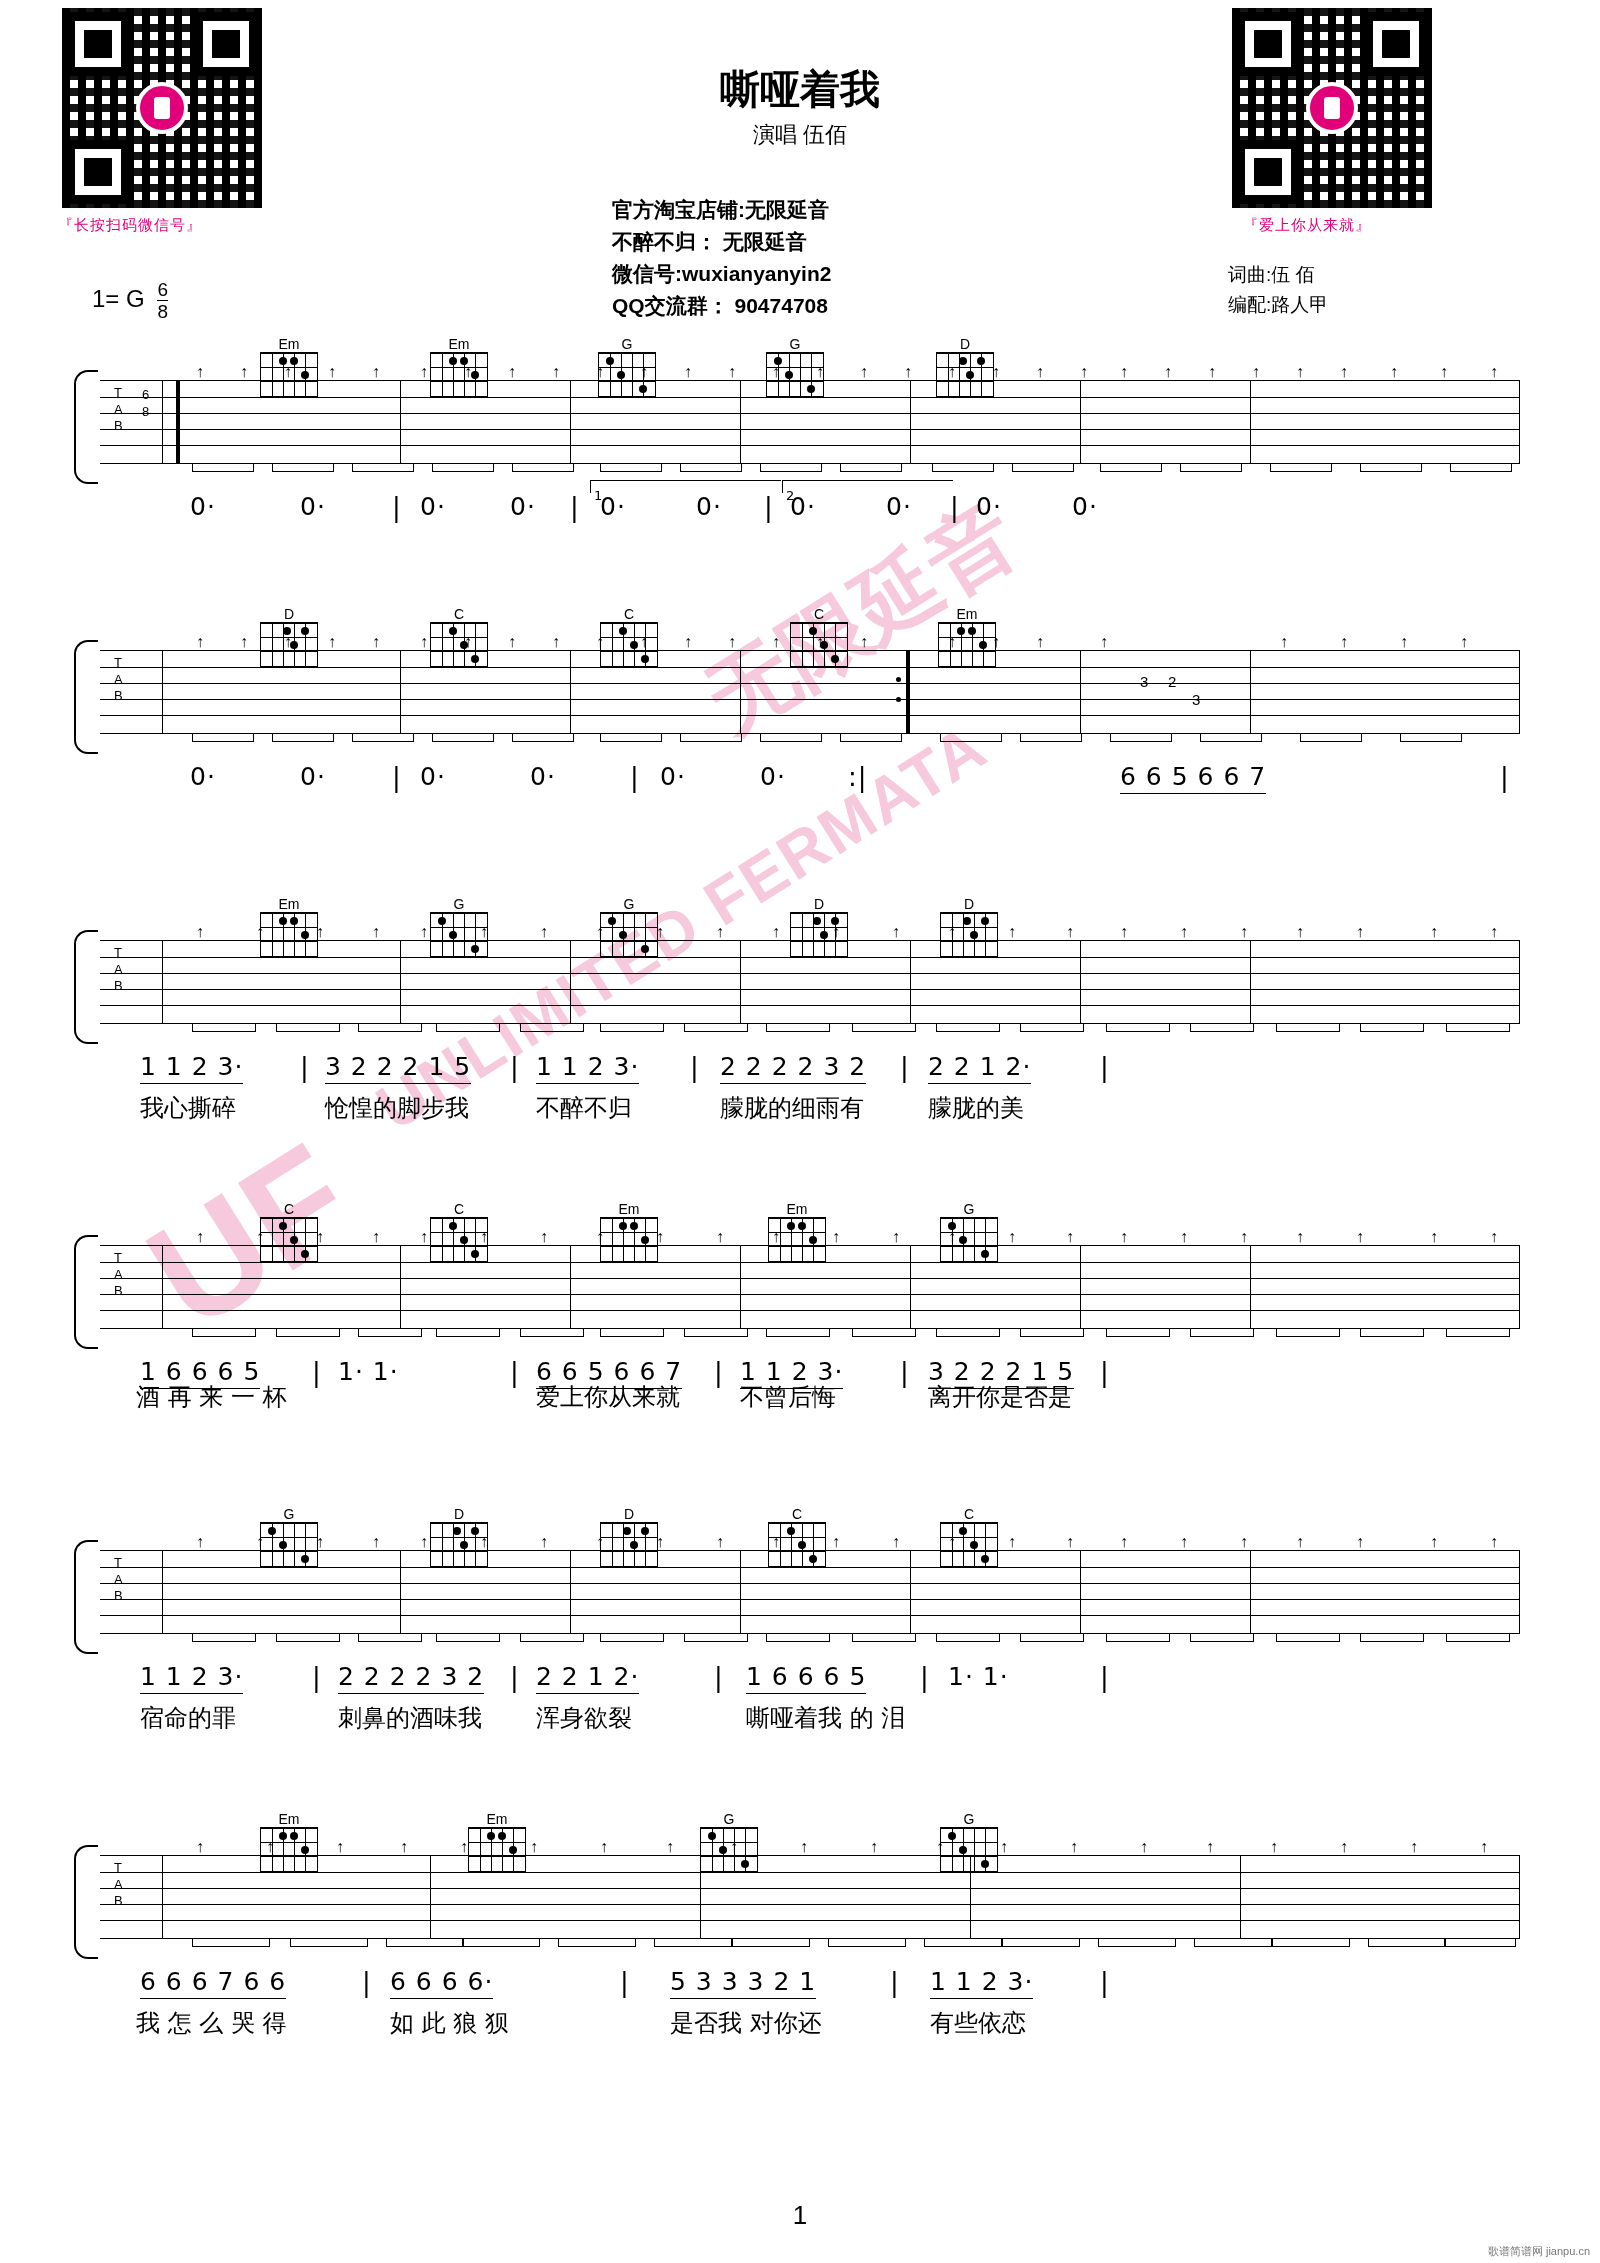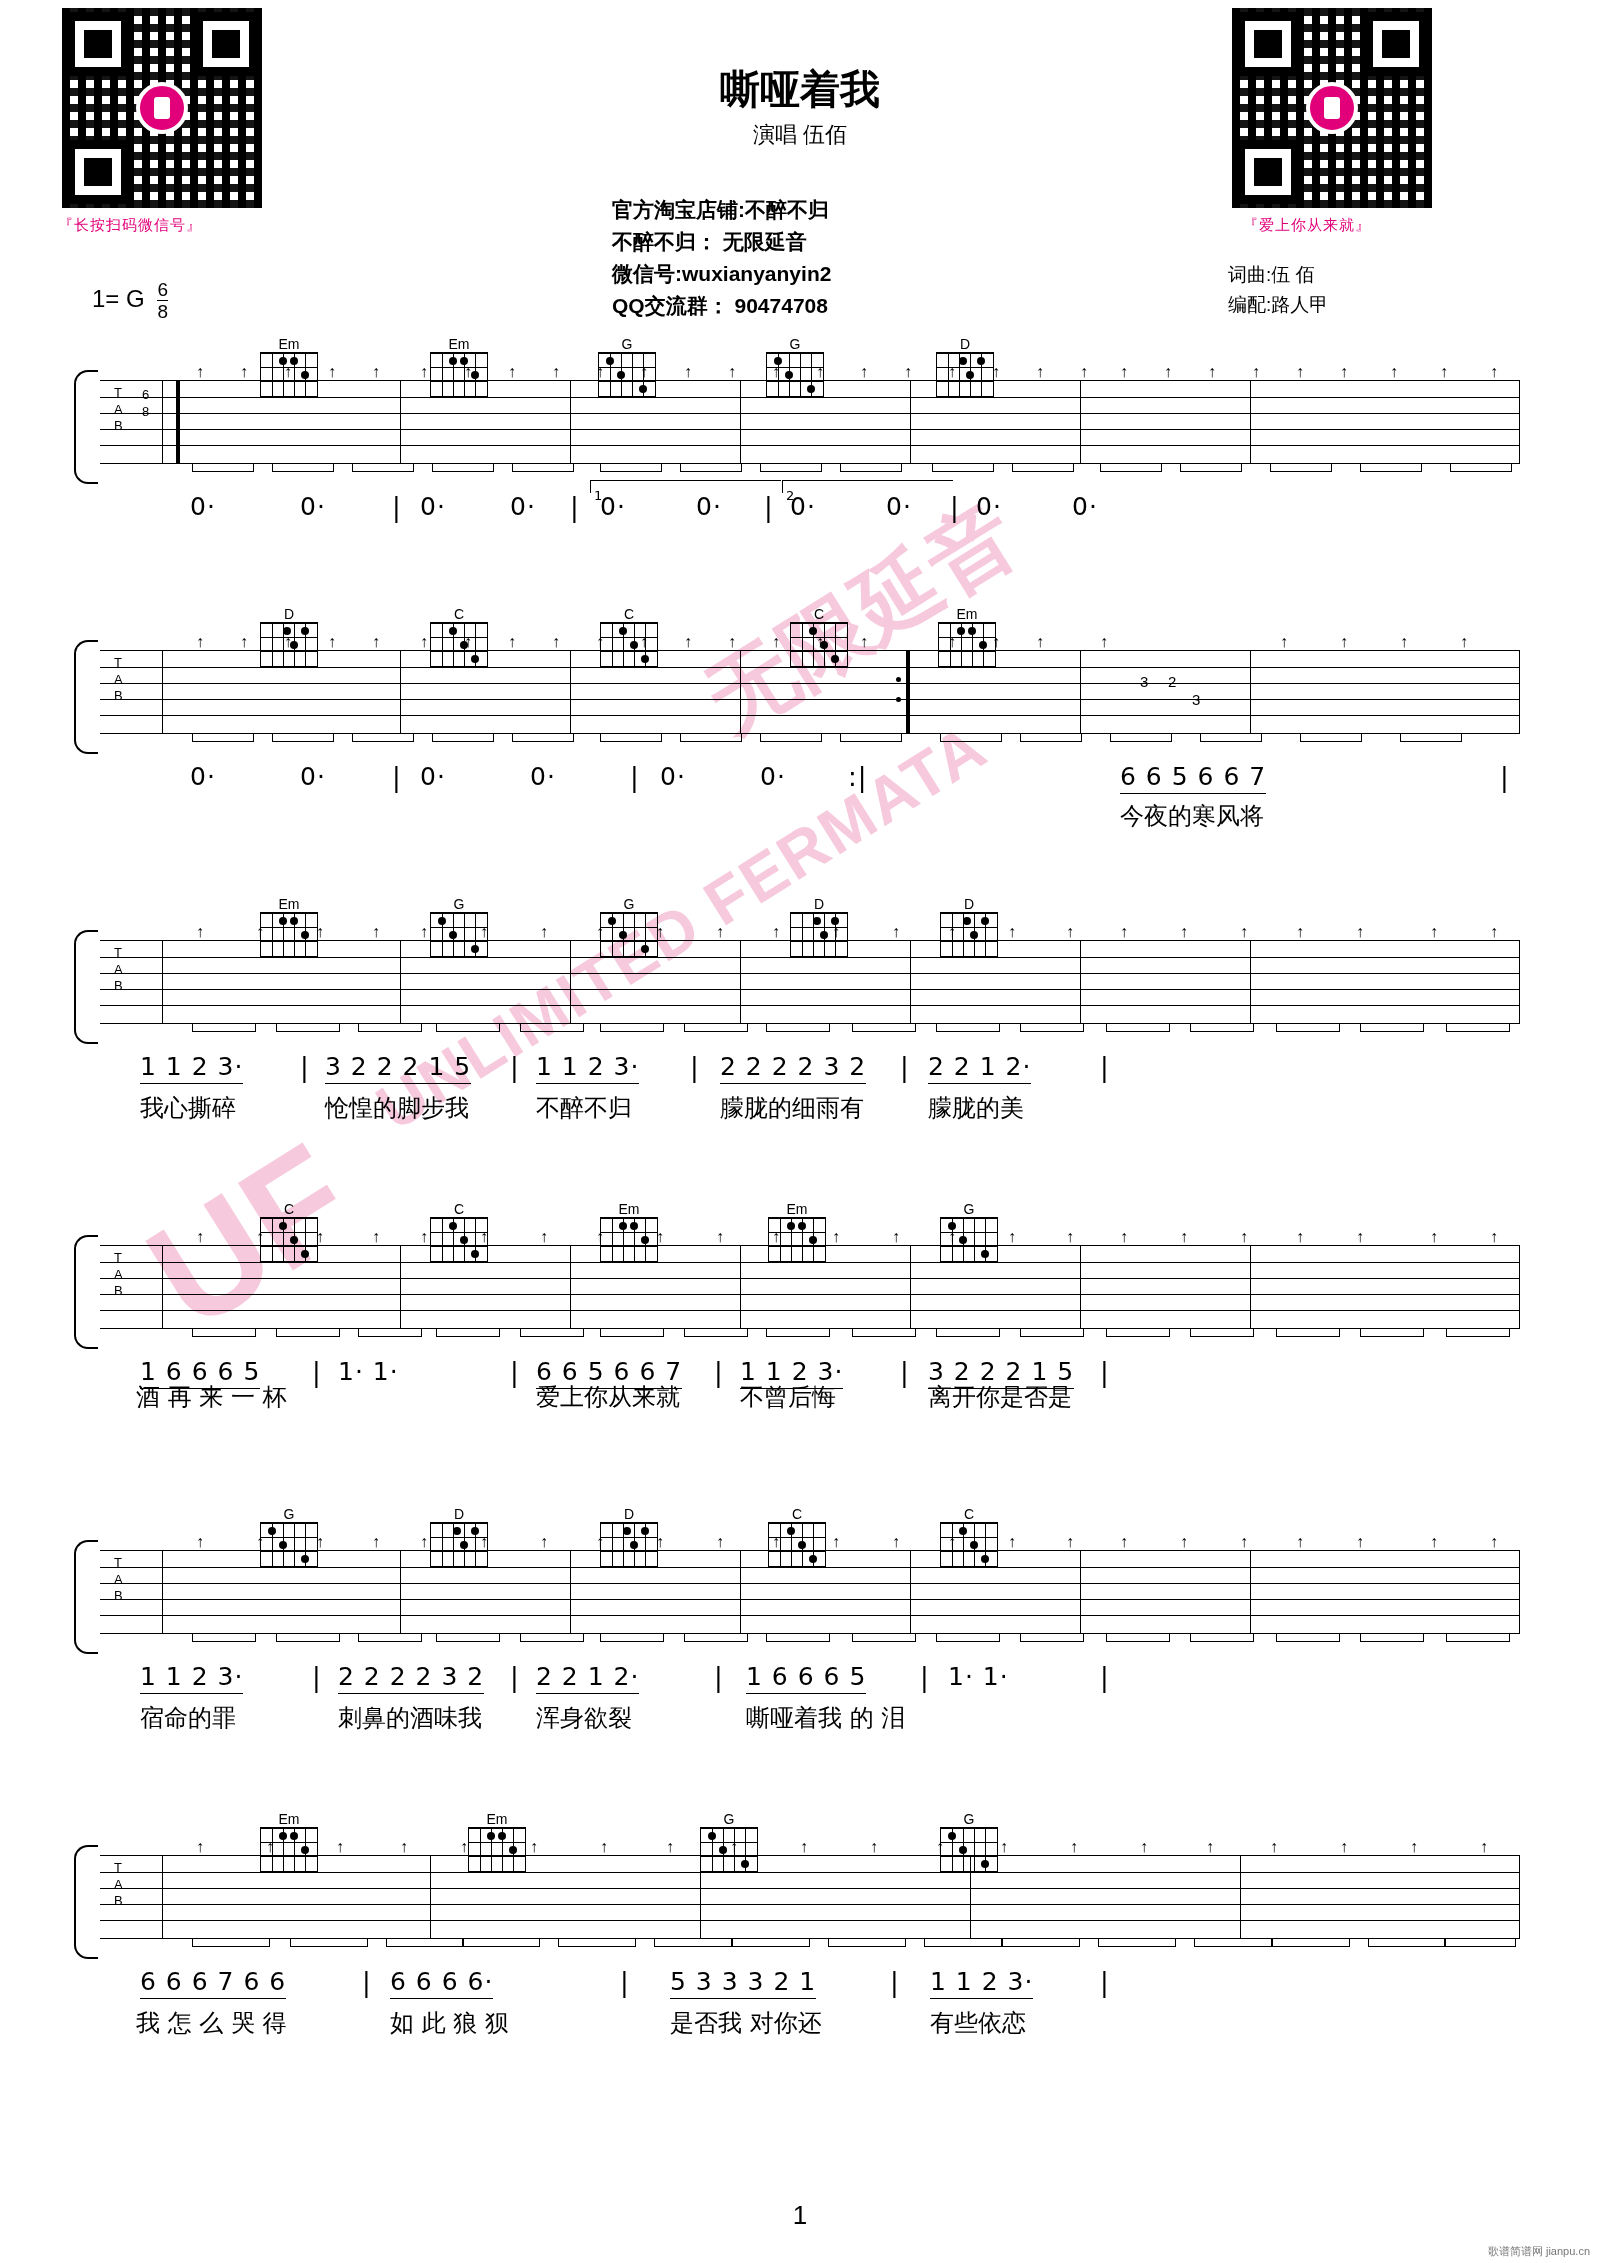--- a/index.html
+++ b/index.html
@@ -87,21 +87,21 @@
     <span class="fm tl"></span>
       <span class="fm tr"></span>
       <span class="fm bl"></span>
     <span class="logo"></span>
   </div>
   <div class="qr-cap" style="left:1243px;top:216px;">『爱上你从来就』</div>
 
   <div class="title" style="top:62px;">嘶哑着我</div>
   <div class="singer" style="top:120px;">演唱 伍佰</div>
 
-  <div class="hdr-line" style="left:612px;top:196px;">官方淘宝店铺:不醉不归</div>
+  <div class="hdr-line" style="left:612px;top:196px;">官方淘宝店铺:无限延音</div>
   <div class="hdr-line" style="left:612px;top:228px;">不醉不归： 无限延音</div>
   <div class="hdr-line" style="left:612px;top:260px;">微信号:wuxianyanyin2</div>
   <div class="hdr-line" style="left:612px;top:292px;">QQ交流群：   90474708</div>
 
   <div class="right-credit" style="left:1228px;top:262px;">词曲:伍  佰</div>
   <div class="right-credit" style="left:1228px;top:292px;">编配:路人甲</div>
 
   <div class="keysig" style="left:92px;top:280px;">
     <span>1= G</span>
     <span class="frac">
@@ -426,25 +426,20 @@
         <span class="cell" style="left:320px">0·</span>
         <span class="cell" style="left:430px">0·</span>
         <span class="barsep" style="left:530px">|</span>
         <span class="cell" style="left:560px">0·</span>
         <span class="cell" style="left:660px">0·</span>
         <span class="barsep" style="left:748px">:|</span>
         <span class="cell und" style="left:1020px">6 6 5 6 6 7</span>
         <span class="barsep" style="left:1400px">|</span>
       </div>
     </div>
-    <div class="lyrics" style="left:0;top:150px;">
-      <div class="lrow">
-          <span class="cell" style="left:1020px">今夜的寒风将</span>
-        </div>
-    </div>
   </div>
 
   <div class="system" style="top:940px;">
     <div class="chord" style="left:160px;top:-44px;">
       <div class="nm">Em</div>
       <div class="grid">
           <i class="v" style="left:11px"></i>
           <i class="v" style="left:22px"></i>
           <i class="v" style="left:33px"></i>
           <i class="v" style="left:44px"></i>

